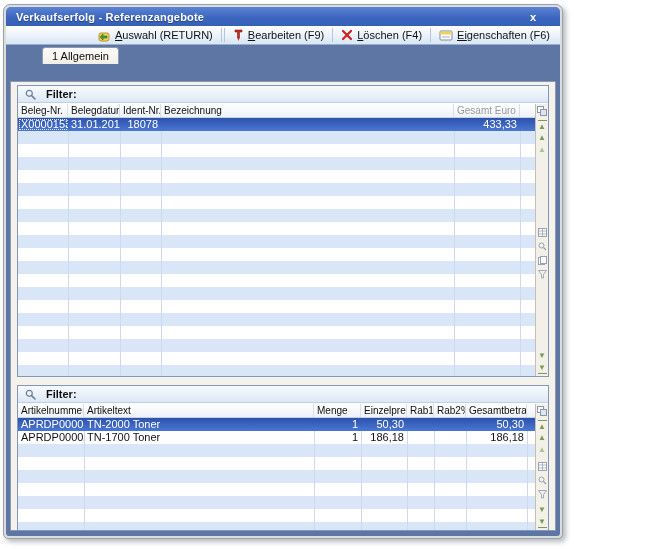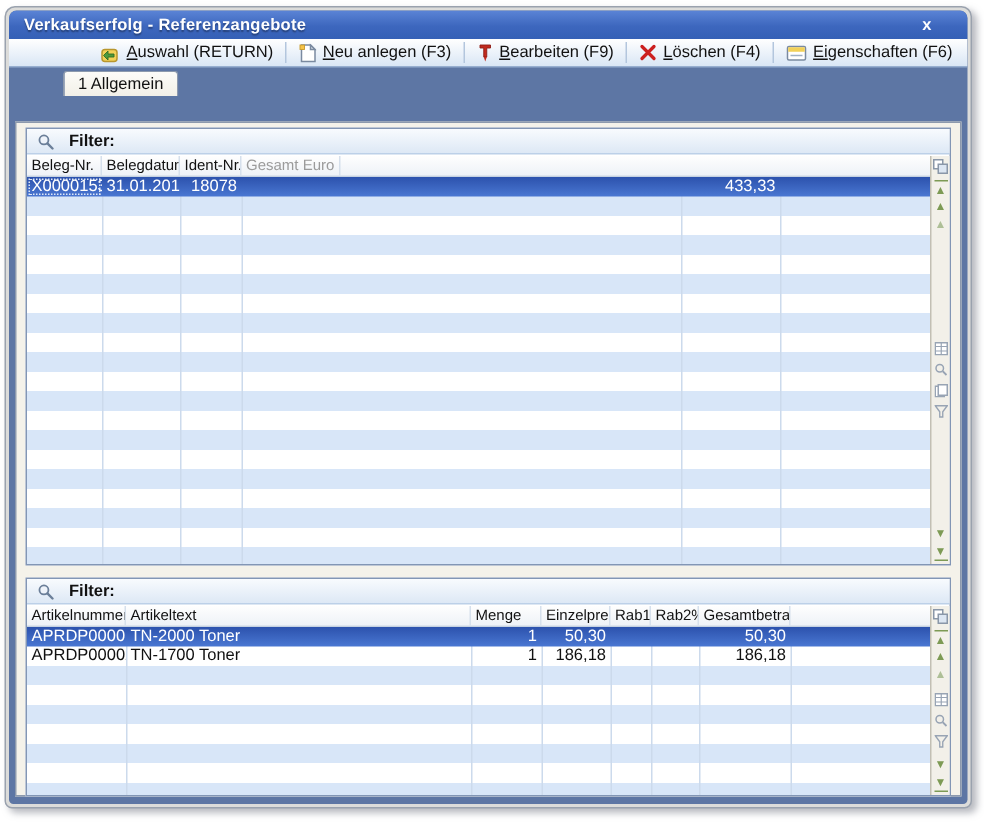--- a/index.html
+++ b/index.html
@@ -2,21 +2,21 @@
 <html><head>
 <meta charset="utf-8">
 <style>
   * { box-sizing: border-box; margin: 0; padding: 0; }
   html,body { width:656px; height:549px; }
   body {
     position: relative; overflow: hidden; background:#ffffff;
     font-family: "Liberation Sans", "DejaVu Sans", sans-serif; font-size:11px; color:#111;
   }
   .window {
-    position:absolute; left:3px; top:4px; width:645px; height:535px;
+    position:absolute; left:3px; top:4px; width:560px; height:535px;
     background:#dcdcda; border:1px solid #9aa2ae; border-radius:7px 7px 5px 5px;
     padding:2px; box-shadow:3px 3px 5px rgba(125,130,140,.55);
   }
   .win-inner {
     width:100%; height:100%; background:#5d76a4;
     border-radius:5px 5px 3px 3px; overflow:hidden;
     display:flex; flex-direction:column;
   }
   
   .titlebar {
@@ -99,28 +99,20 @@
 
   <div class="toolbar">
     <div class="tb-btn">
       <svg width="14" height="13" viewBox="0 0 14 13">
         <rect x="2" y="4" width="10" height="8" rx="2" fill="#f2d158" stroke="#b8962e" stroke-width="1"></rect>
         <path d="M10 7 L6 7 L6 5 L3 8 L6 11 L6 9 L10 9 Z" fill="#4e9a3c" stroke="#2f6d24" stroke-width="0.6"></path>
       </svg>
       <span><span class="mn">A</span><span>uswahl (RETURN)</span></span>
     </div>
     <div class="tb-sep"></div>
-    <div class="tb-btn">
-      <svg width="12" height="13" viewBox="0 0 12 13">
-        <path d="M2 1 L8 1 L11 4 L11 12 L2 12 Z" fill="#ffffff" stroke="#7a8aa0" stroke-width="1"></path>
-        <path d="M8 1 L8 4 L11 4 Z" fill="#dce4ee" stroke="#7a8aa0" stroke-width="1"></path>
-        <rect x="1" y="1" width="3" height="3" fill="#f6c44a" stroke="#c89a2a" stroke-width="0.6"></rect>
-      </svg>
-      <span><span class="mn">N</span><span>eu anlegen (F3)</span></span>
-    </div>
     <div class="tb-sep"></div>
     <div class="tb-btn">
       <svg width="11" height="13" viewBox="0 0 11 13">
         <path d="M2 1 L9 1 L9 3 L6.5 3 L6.5 9 L4.5 9 L4.5 3 L2 3 Z" fill="#c22a1e" stroke="#8e1d14" stroke-width="0.6"></path>
         <path d="M4.5 9 L6.5 9 L5.5 12 Z" fill="#c22a1e"></path>
       </svg>
       <span><span class="mn">B</span><span>earbeiten (F9)</span></span>
     </div>
     <div class="tb-sep"></div>
     <div class="tb-btn">
@@ -152,20 +144,21 @@
           <svg width="11" height="11" viewBox="0 0 11 11">
             <circle cx="4.3" cy="4.3" r="3" fill="#eef3fa" stroke="#6b7f99" stroke-width="1.2"></circle>
             <path d="M6.6 6.6 L10 10" stroke="#6b7f99" stroke-width="1.6" stroke-linecap="round"></path>
           </svg>
           <span>Filter:</span>
         </div>
         <div class="hdr">
           <div class="hc" style="width:50px">Beleg-Nr.</div>
           <div class="hc" style="width:52px">Belegdatum</div>
           <div class="hc" style="width:41px">Ident-Nr.</div>
+          <div class="hc" style="width:293px">Bezeichnung</div>
           <div class="hc dim" style="width:66px">Gesamt Euro</div>
           <div class="hc fill"></div>
         </div>
         <div class="gbody t1">
           <div class="vline" style="left:50px"></div>
           <div class="vline" style="left:102px"></div>
           <div class="vline" style="left:143px"></div>
           <div class="vline" style="left:436px"></div>
           <div class="vline" style="left:502px"></div>
           <div class="row sel" style="top:0">

